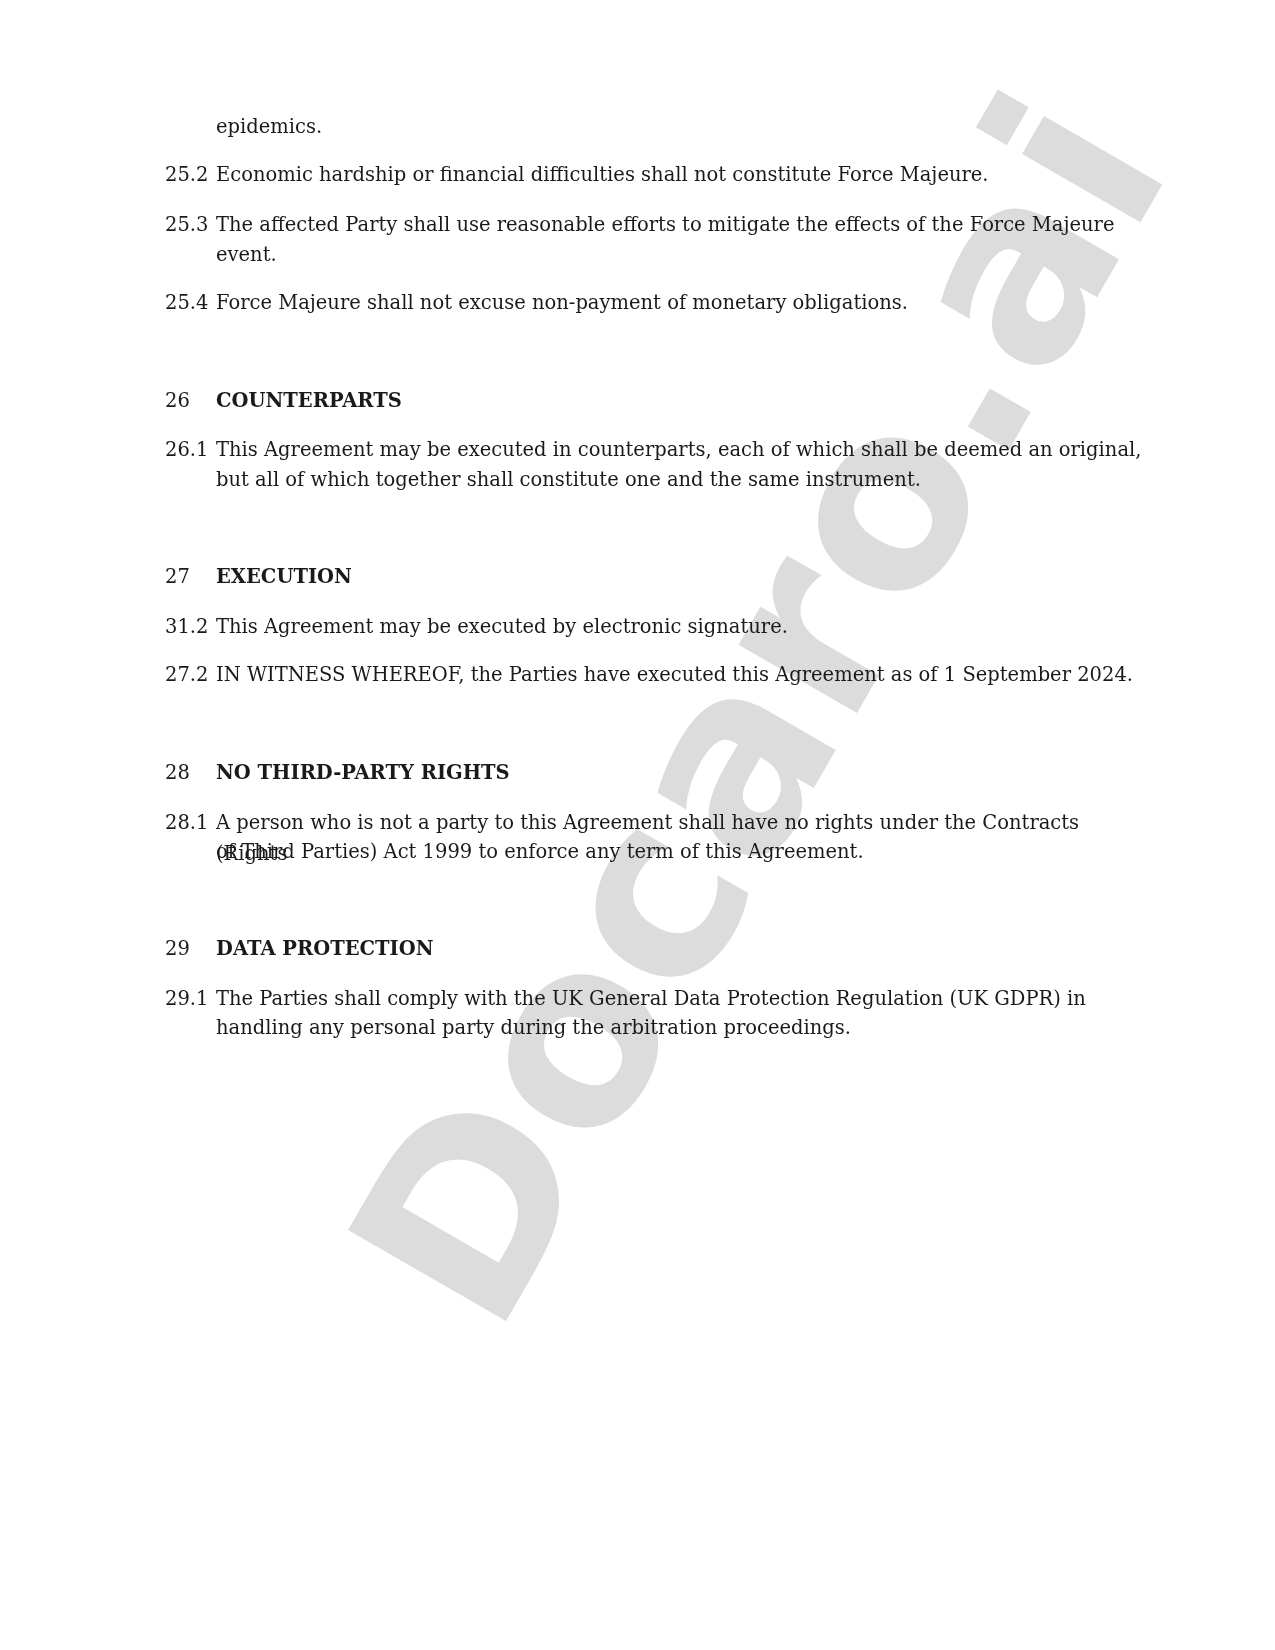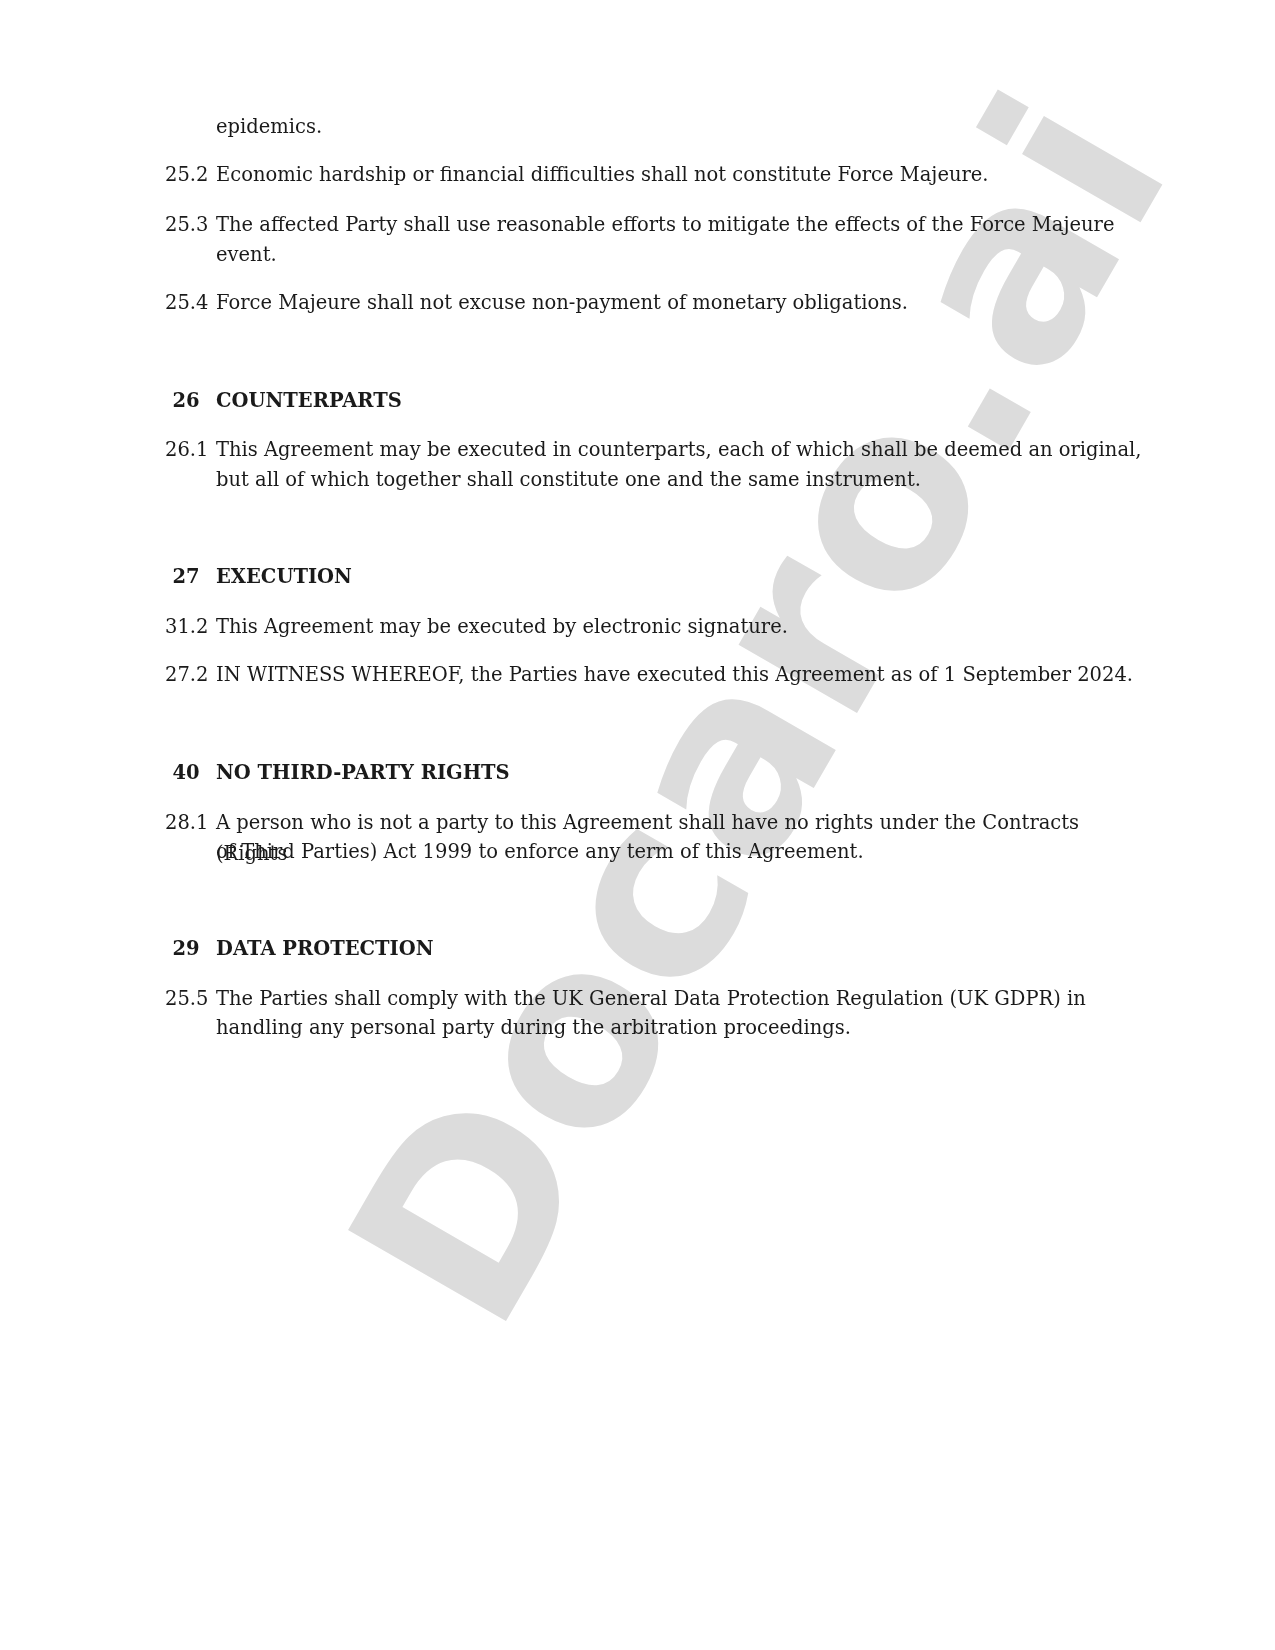--- a/index.html
+++ b/index.html
@@ -8,21 +8,21 @@
     .page { position: absolute; left: 0; top: 0; width: 1275px; height: 1650px; }
     .watermark { position: absolute; left: 170px; top: 740px; width: 1000px; text-align: center;
                  font-family: "DejaVu Sans", "Liberation Sans", sans-serif; font-weight: bold;
                  font-size: 250px; letter-spacing: 2px; color: #dcdcdc; transform: rotate(-60deg);
                  transform-origin: center center; line-height: 1; white-space: nowrap; z-index: 0;
                  pointer-events: none; }
     .content { position: absolute; left: 0; top: 0; width: 1275px; z-index: 1; }
     .row { position: absolute; left: 0; width: 1275px; }
     .num { position: absolute; left: 142px; width: 50px; font-size: 19.5px; line-height: 31px; margin-left: 23px; }
     .text { position: absolute; left: 216px; width: 930px; font-size: 19.5px; line-height: 31px; }
-    .head .num { left: 142px; width: 42px; text-align: center; font-weight: bold; }
+    .head .num { left: 142px; width: 42px; text-align: left; font-weight: normal; }
     .head .text { font-weight: bold; }
   </style>
 </head>
 <body>
 
 <div class="page">
 
   <div class="watermark">Docaro.ai</div>
 
   <div class="content">
@@ -68,37 +68,37 @@
     <div class="row" style="top:611px;">
       <span class="num">31.2</span>
       <span class="text">This Agreement may be executed by electronic signature.</span>
     </div>
     <div class="row" style="top:659px;">
       <span class="num">27.2</span>
       <span class="text">IN WITNESS WHEREOF, the Parties have executed this Agreement as of 1 September 2024.</span>
     </div>
 
     <div class="row head" style="top:757px;">
-      <span class="num">40</span>
+      <span class="num">28</span>
       <span class="text">NO THIRD-PARTY RIGHTS</span>
     </div>
     <div class="row" style="top:807px;">
       <span class="num">28.1</span>
       <span class="text">A person who is not a party to this Agreement shall have no rights under the Contracts (Rights</span>
     </div>
     <div class="row" style="top:836px;">
       <span class="text">of Third Parties) Act 1999 to enforce any term of this Agreement.</span>
     </div>
 
     <div class="row head" style="top:933px;">
       <span class="num">29</span>
       <span class="text">DATA PROTECTION</span>
     </div>
     <div class="row" style="top:983px;">
-      <span class="num">25.5</span>
+      <span class="num">29.1</span>
       <span class="text">The Parties shall comply with the UK General Data Protection Regulation (UK GDPR) in</span>
     </div>
     <div class="row" style="top:1012px;">
       <span class="text">handling any personal party during the arbitration proceedings.</span>
     </div>
 
   </div>
 </div>
 
 </body></html>

